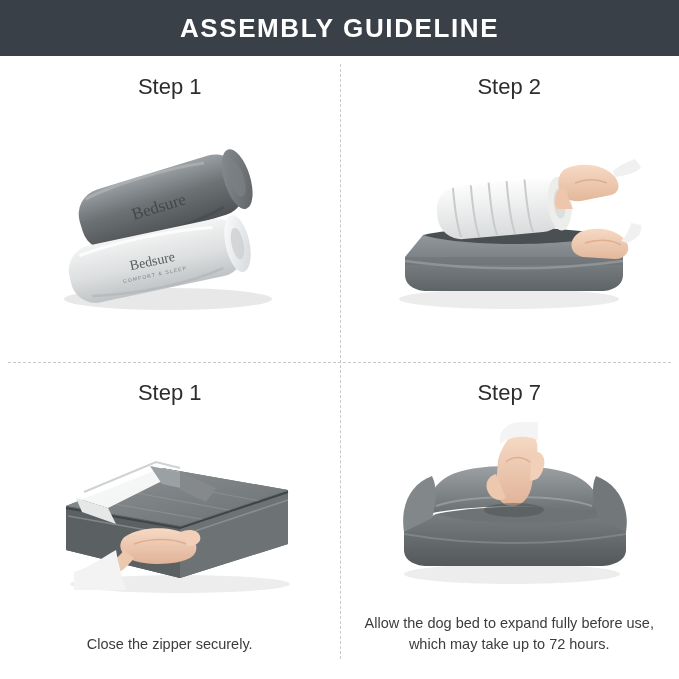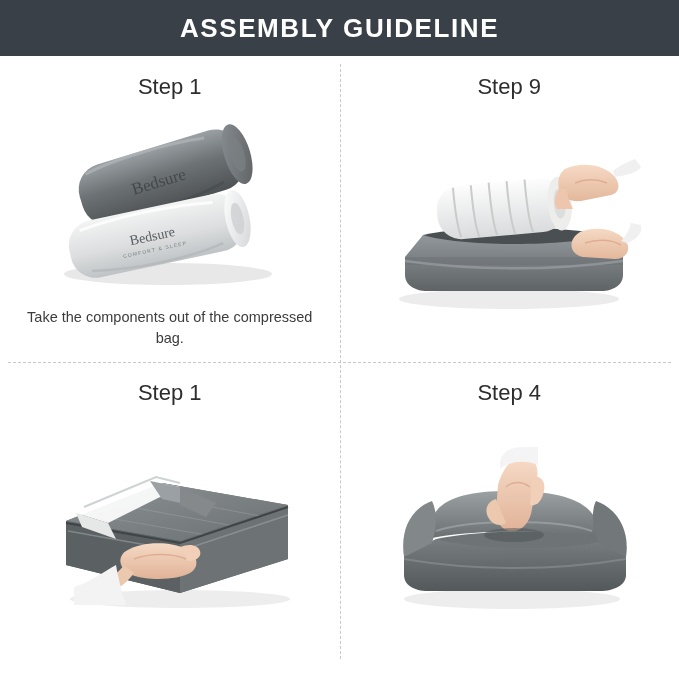--- a/index.html
+++ b/index.html
@@ -150,25 +150,24 @@
             <rect x="28" y="92" width="176" height="58" rx="25" fill="url(#rollLight)"></rect>
             <ellipse cx="199" cy="121" rx="12" ry="29" fill="url(#capLight)"></ellipse>
             <ellipse cx="199" cy="121" rx="6" ry="16" fill="#cdd0d2" opacity="0.8"></ellipse>
             <path d="M42 100 C 80 94, 140 94, 178 100" stroke="#ffffff" stroke-width="3" fill="none" opacity="0.8"></path>
             <path d="M46 142 C 90 150, 142 150, 180 142" stroke="#aeb2b5" stroke-width="2.5" fill="none" opacity="0.6"></path>
             <text x="112" y="125" font-family="Liberation Serif, serif" font-size="14" fill="#5a5f63" text-anchor="middle">Bedsure</text>
             <text x="112" y="136" font-family="Liberation Sans, sans-serif" font-size="5" letter-spacing="1.2" fill="#7b8084" text-anchor="middle">COMFORT &amp; SLEEP</text>
           </g>
         </svg>
       </div>
-      <div class="caption">Take the components out of the compressed bag.</div>
     </div>
 
     <div class="cell">
-      <div class="step-title">Step 9</div>
+      <div class="step-title">Step 2</div>
       <div class="art">
         <svg width="280" height="180" viewBox="0 0 280 180">
           <defs>
             <linearGradient id="bedG2" x1="0" y1="0" x2="0" y2="1">
               <stop offset="0%" stop-color="#92979b"></stop>
               <stop offset="100%" stop-color="#5e6366"></stop>
             </linearGradient>
             <linearGradient id="foamG2" x1="0" y1="0" x2="0" y2="1">
               <stop offset="0%" stop-color="#fdfdfd"></stop>
               <stop offset="100%" stop-color="#d9dbdc"></stop>
@@ -260,24 +259,25 @@
           <g>
             <path d="M96 104 C 112 94, 140 94, 156 102 C 168 108, 170 120, 160 126 C 148 133, 118 134, 102 128 C 90 123, 86 111, 96 104 Z" fill="url(#skinG3)"></path>
             <path d="M150 100 C 160 96, 168 98, 170 104 C 172 110, 166 114, 158 114" fill="#f2cfb8"></path>
             <path d="M104 126 C 98 134, 92 140, 84 142 L 74 136 C 82 130, 90 124, 94 118 Z" fill="#ecc8ae"></path>
             <path d="M104 112 C 120 106, 142 106, 156 112" stroke="#dfae92" stroke-width="1.4" fill="none"></path>
 
             <path d="M86 118 C 72 126, 58 136, 44 140 L 44 158 L 96 158 C 92 146, 88 130, 86 118 Z" fill="#f3f3f3"></path>
           </g>
         </svg>
       </div>
+      <div class="caption">Close the zipper securely.</div>
     </div>
 
     <div class="cell">
-      <div class="step-title">Step 4</div>
+      <div class="step-title">Step 7</div>
       <div class="art">
         <svg width="270" height="175" viewBox="0 0 270 175">
           <defs>
             <linearGradient id="bolster4" x1="0" y1="0" x2="0" y2="1">
               <stop offset="0%" stop-color="#9ba0a3"></stop>
               <stop offset="100%" stop-color="#6a6f72"></stop>
             </linearGradient>
             <linearGradient id="base4" x1="0" y1="0" x2="0" y2="1">
               <stop offset="0%" stop-color="#787d80"></stop>
               <stop offset="100%" stop-color="#53585b"></stop>
@@ -309,16 +309,17 @@
             <path d="M158 30 C 166 28, 172 34, 170 44 C 168 54, 162 60, 156 58" fill="#f2cfb8"></path>
             <path d="M122 52 C 114 54, 110 62, 114 70 C 118 78, 126 80, 132 76" fill="#ecc8ae"></path>
             <path d="M132 40 C 138 34, 148 34, 156 40" stroke="#dfae92" stroke-width="1.3" fill="none"></path>
 
             <path d="M126 16 C 126 8, 134 0, 148 0 L 164 0 L 164 18 C 156 14, 138 12, 126 22 Z" fill="#f4f4f4"></path>
           </g>
 
           <ellipse cx="140" cy="88" rx="30" ry="7" fill="#4c5154" opacity="0.5"></ellipse>
         </svg>
       </div>
+      <div class="caption">Allow the dog bed to expand fully before use, which may take up to 72 hours.</div>
     </div>
 
   </div>
 </div>
 
 </body></html>

